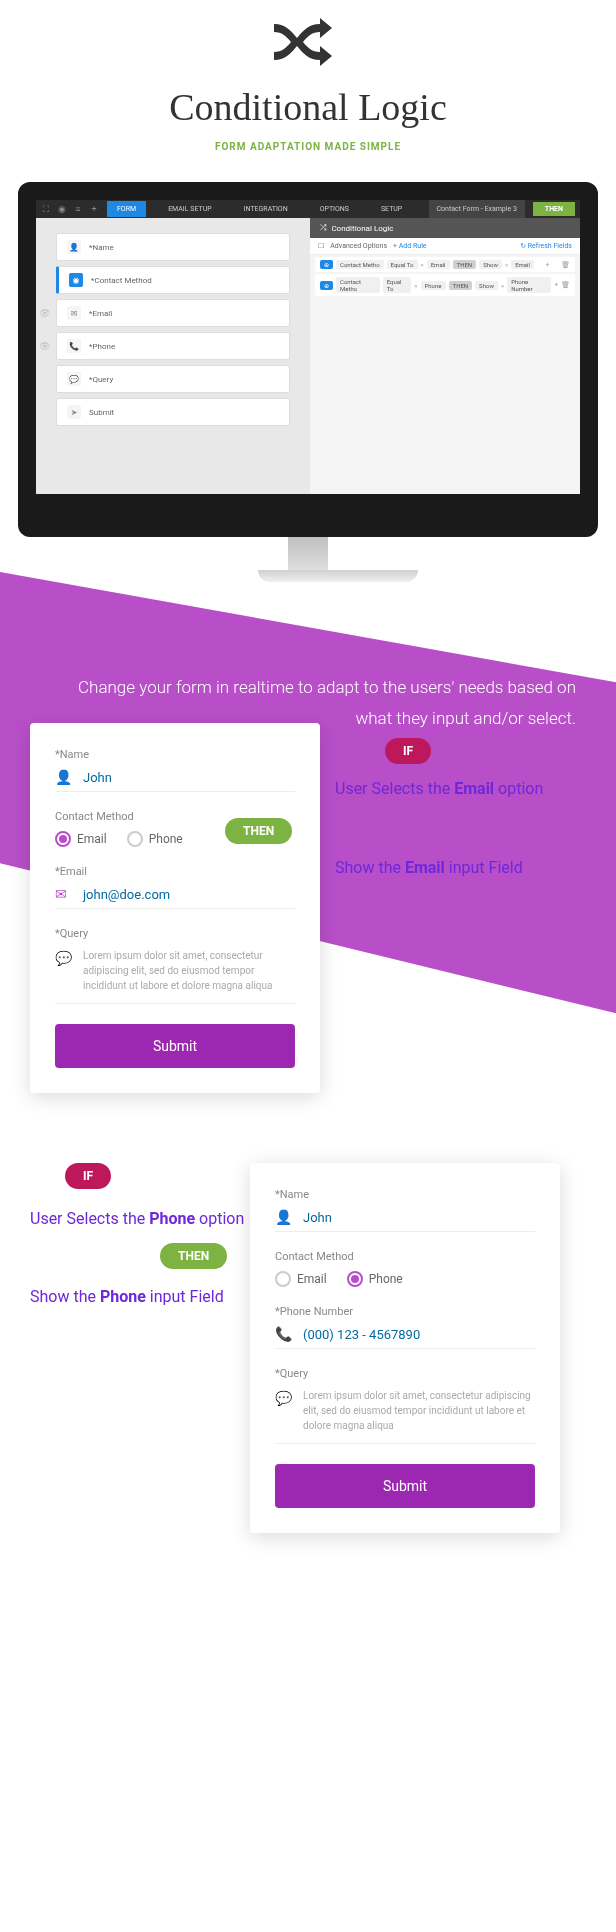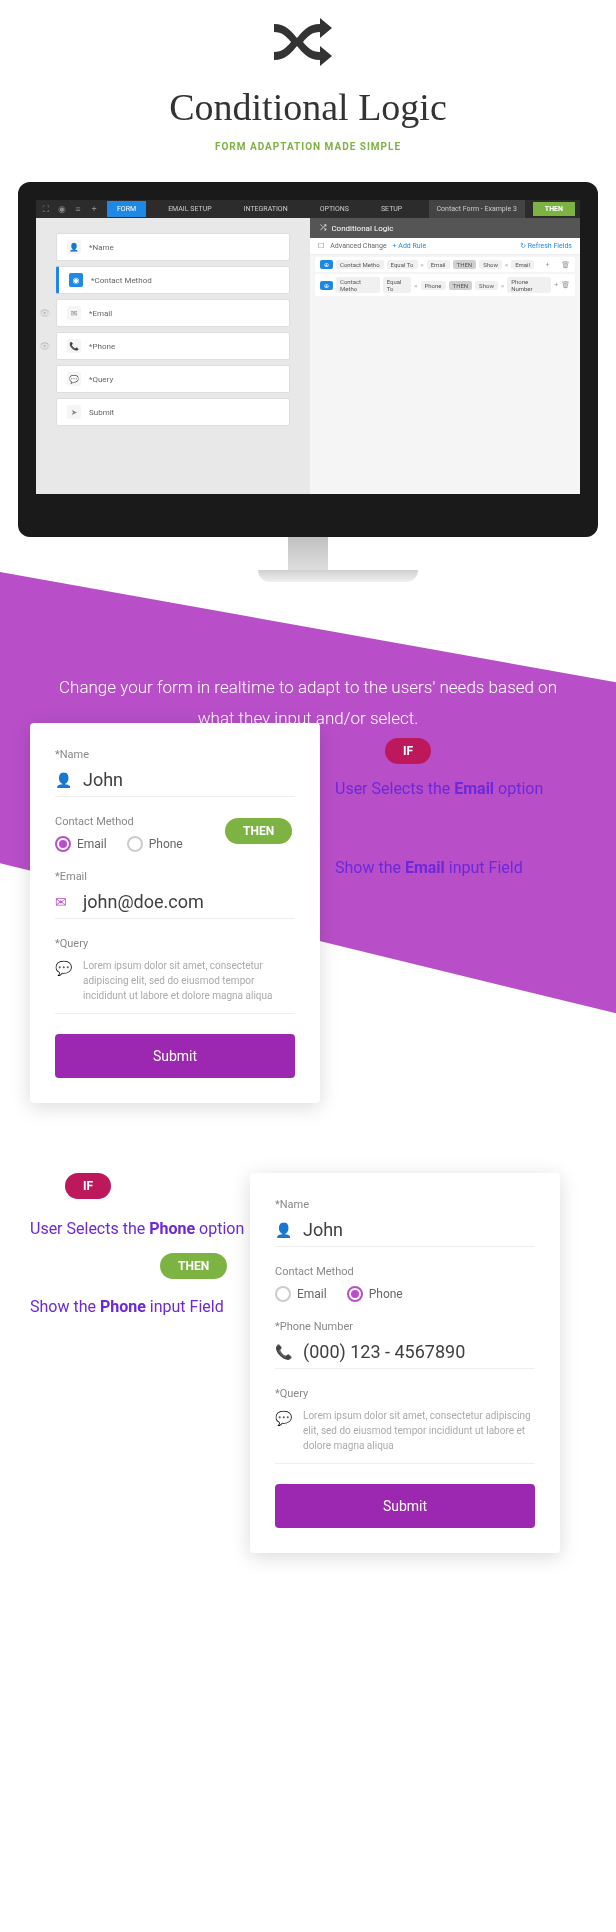--- a/index.html
+++ b/index.html
@@ -35,36 +35,36 @@
 .rule-chip{padding:1px 4px;background:#f0f0f0;border-radius:2px;color:#555}
 .rule-chip.blue{background:#1e88e5;color:#fff}
 .rule-chip.teal{background:#d0d0d0;color:#555}
 .rule-del{margin-left:auto;font-size:7px;color:#999}
 .monitor-stand{width:100px;height:55px;margin:0 auto;position:relative}
 .stand-neck{width:40px;height:35px;background:linear-gradient(#c0c0c0,#e0e0e0);margin:0 auto}
 .stand-base{width:160px;height:12px;background:linear-gradient(#d0d0d0,#f0f0f0);margin:0 auto;border-radius:0 0 40px 40px;margin-top:-2px}
 .apple-logo{position:absolute;bottom:-48px;left:50%;transform:translateX(-50%);font-size:13px;color:#666;z-index:2}
 .monitor-bottom{background:#1a1a1a;height:25px;border-radius:0 0 12px 12px;position:relative}
 .purple-section{position:relative;margin-top:-20px;z-index:-1}
-.purple-bg{background:#b84fc9;clip-path:polygon(0 0,100% 25%,100% 100%,0 66%);padding:100px 40px 280px;color:#fff;text-align:center}
+.purple-bg{background:#b84fc9;clip-path:polygon(0 0,100% 25%,100% 100%,0 66%);padding:100px 40px 280px;color:#fff;text-align:right}
 .purple-text{font-size:17px;line-height:1.8;font-weight:300}
 .examples{padding:0 30px 60px;margin-top:-290px;position:relative;z-index:5}
 .example{margin-bottom:70px;position:relative}
 .badge{display:inline-block;padding:6px 18px;border-radius:16px;color:#fff;font-size:12px;font-weight:700}
 .badge.if{background:#be185d}
 .badge.then{background:#7cb342}
 .side-text{font-size:16px;color:#6d28d9}
 .side-text b{font-weight:700}
 .form-card{background:#fff;border-radius:4px;box-shadow:0 4px 20px rgba(0,0,0,.15);padding:25px;width:290px}
 .form-label{font-size:11px;color:#888;margin-bottom:8px}
 .form-input-row{display:flex;align-items:center;gap:10px;margin-bottom:18px;padding-bottom:6px;border-bottom:1px solid #eee}
 .form-input-row.no-border{border-bottom:none;padding-bottom:0}
 .inp-ico{color:#b84fc9;font-size:14px;width:18px}
 .inp-ico.gray{color:#999}
-.inp-val{font-size:18px;color:#404040;flex:1}
+.inp-val{font-size:13px;color:#0369a1;flex:1}
 .radio-group{display:flex;gap:20px}
 .radio-opt{display:flex;align-items:center;gap:6px;font-size:12px;color:#666}
 .radio{width:16px;height:16px;border:2px solid #ccc;border-radius:50%;display:flex;align-items:center;justify-content:center}
 .radio.checked{border-color:#b84fc9}
 .radio.checked::after{content:"";width:8px;height:8px;background:#b84fc9;border-radius:50%}
 .query-text{font-size:10px;color:#aaa;line-height:1.5;padding-left:28px;border-bottom:1px solid #eee;padding-bottom:10px;margin-bottom:20px;position:relative}
 .query-ico{position:absolute;left:0;top:0;color:#b84fc9;font-size:14px}
 .submit-btn{background:#9c27b0;color:#fff;text-align:center;padding:14px;border-radius:4px;font-size:14px;cursor:pointer}
 .ex1-layout{display:flex;gap:0;align-items:flex-start;position:relative}
 .ex1-right{flex:1;padding-left:15px;padding-top:15px}
@@ -140,21 +140,21 @@
               <span>Submit</span>
             </div>
         </div>
         <div class="right-panel">
           <div class="panel-header">
               <span>⤮</span>
               <span>Conditional Logic</span>
             </div>
           <div class="panel-tools">
             <span>☐</span>
-            <span>Advanced Change</span>
+            <span>Advanced Options</span>
             <span class="add-rule">+ Add Rule</span>
             <span class="refresh">↻ Refresh Fields</span>
           </div>
           <div class="rule-row">
             <span class="rule-chip blue">⊕</span>
             <span class="rule-chip">Contact Metho</span>
             <span class="rule-chip">Equal To</span>
             <span style="color:#aaa">×</span>
             <span class="rule-chip">Email</span>
             <span class="rule-chip teal">THEN</span>

